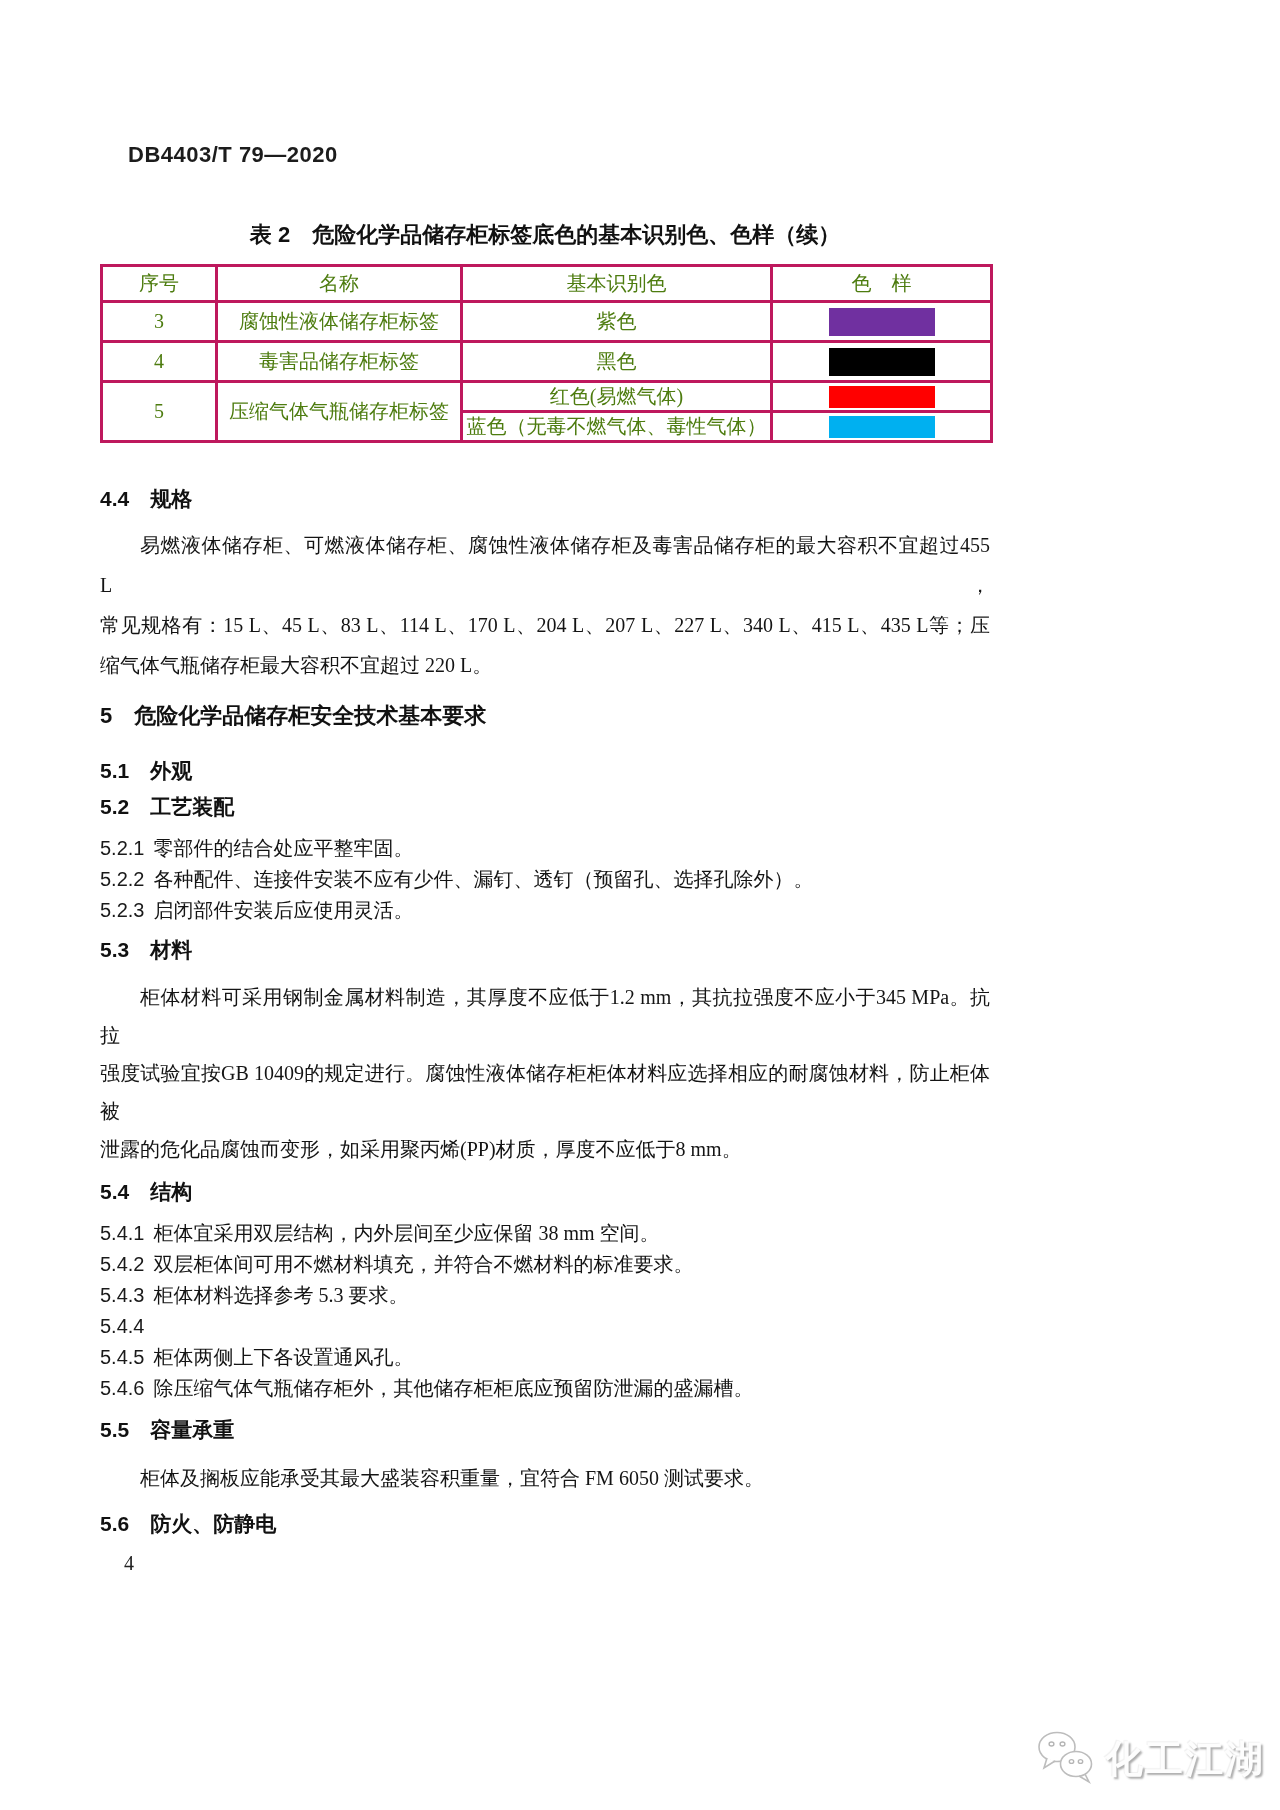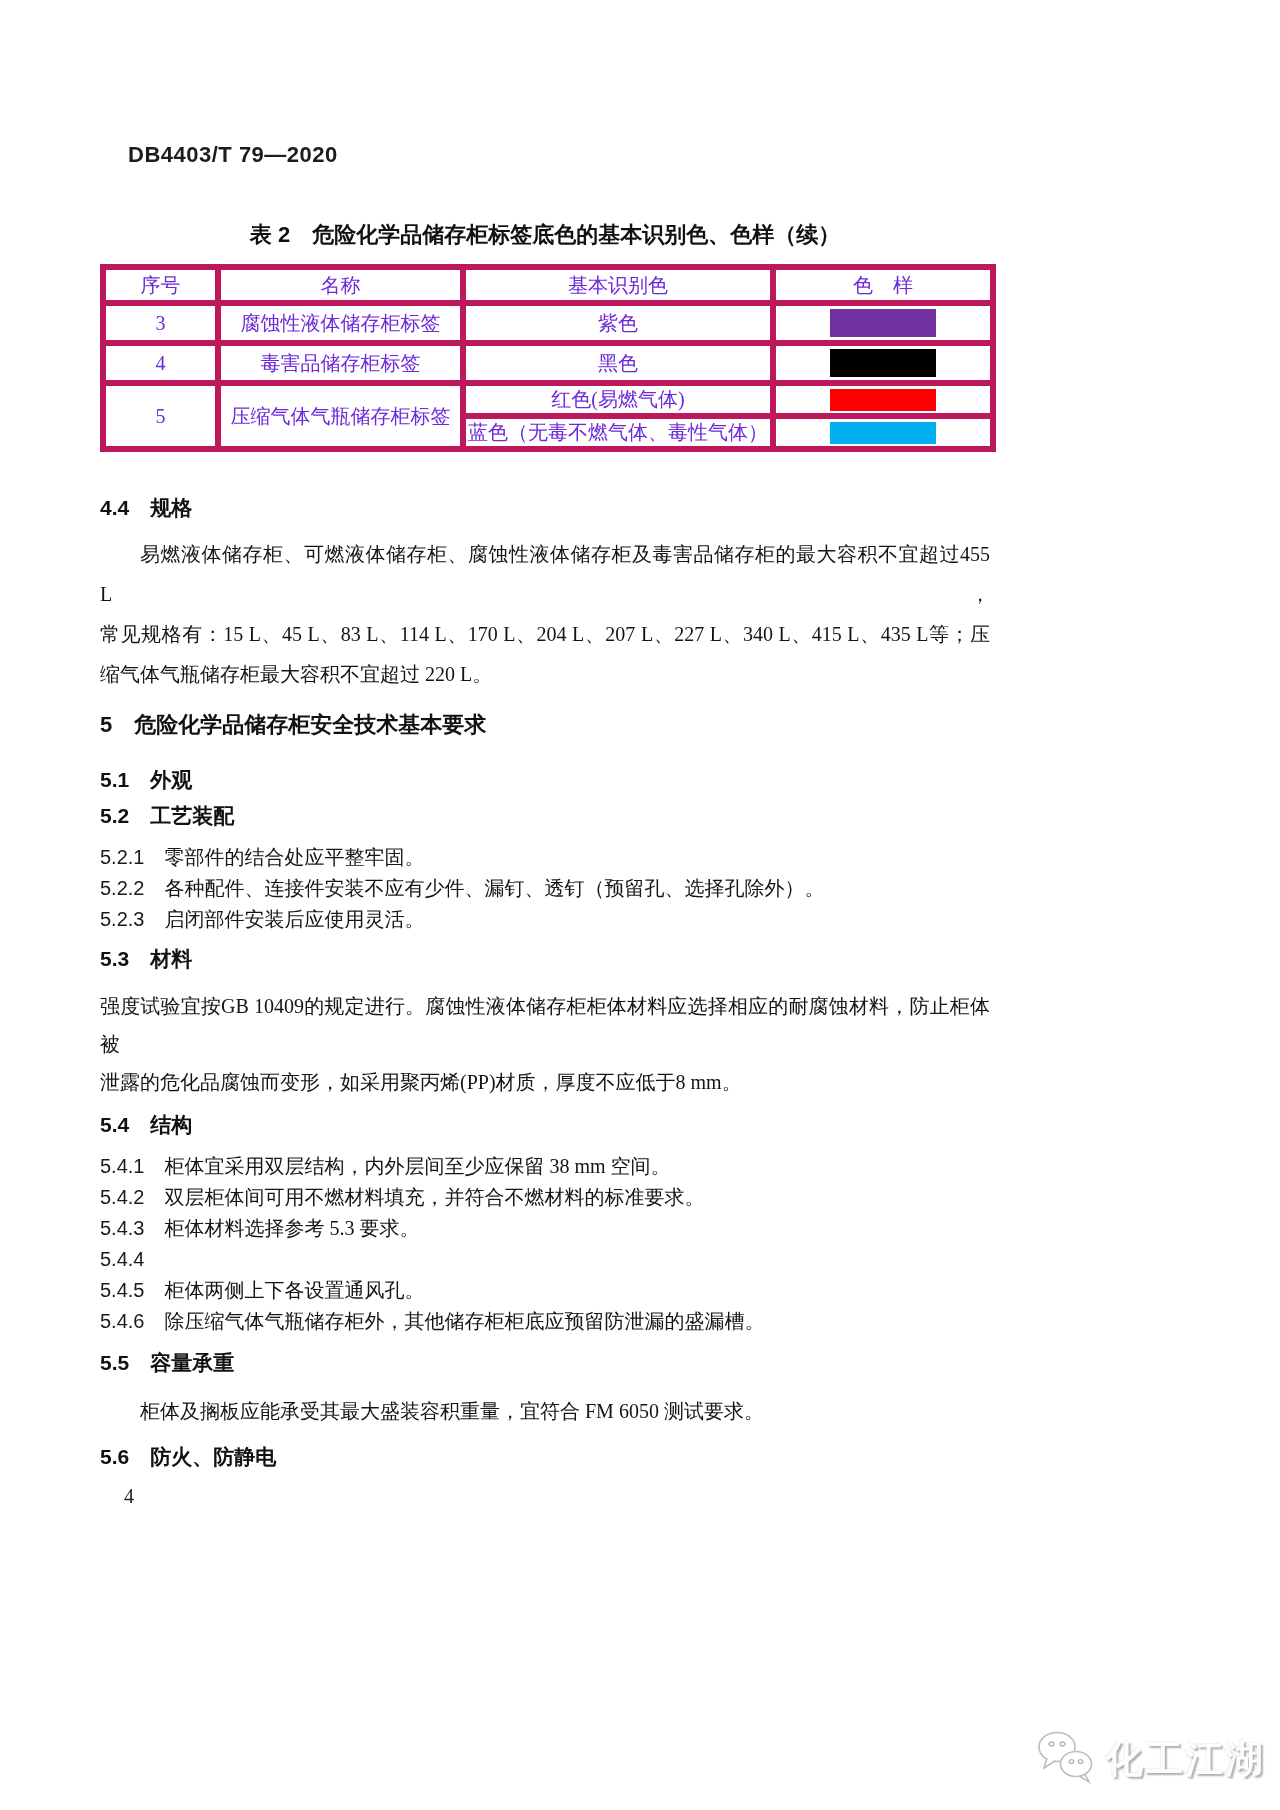--- a/index.html
+++ b/index.html
@@ -17,22 +17,22 @@
   .tbl-caption{
     margin-top:52px;width:890px;text-align:center;
     font-family:"Liberation Sans","DejaVu Sans",sans-serif;
     font-size:22px;font-weight:bold;color:#111;
   }
   table.spec{
     margin-top:14px;border-collapse:collapse;width:890px;
     border:2px solid #000;table-layout:fixed;
   }
   table.spec td,table.spec th{
-    border:6px solid #be185d;text-align:center;vertical-align:middle;
-    font-size:20px;font-weight:normal;padding:0;color:#6d28d9;
+    border:3px solid #be185d;text-align:center;vertical-align:middle;
+    font-size:20px;font-weight:normal;padding:0;color:#4d7c0f;
   }
   tr.hdr{height:36px;}
   tr.r40{height:40px;}
   tr.r30{height:30px;}
   .swatch{width:106px;height:28px;margin:0 auto;}
   .swatch.small{height:22px;}
   .heading{
     font-family:"Liberation Sans","DejaVu Sans",sans-serif;
     font-weight:bold;color:#111;
   }
@@ -41,21 +41,21 @@
   .para{width:890px;font-size:20px;line-height:40px;color:#141414;}
   .para-lines{width:890px;font-size:20px;color:#141414;}
   .p-line{line-height:40px;}
   .lh38 .p-line{line-height:38px;}
   .fill{text-align:justify;text-align-last:justify;}
   .indent{text-indent:2em;}
   .clauses{margin-top:12px;}
   .clause{display:flex;line-height:31px;font-size:20px;color:#141414;}
   .clause .cnum{
     font-family:"Liberation Sans","DejaVu Sans",sans-serif;
-    flex:0 0 auto;margin-right:20px;color:#1a1a1a;
+    flex:0 0 auto;margin-right:9px;color:#1a1a1a;
   }
   .page-num{margin-top:14px;margin-left:24px;font-size:20px;color:#222;}
   .watermark{
     position:absolute;left:1035px;top:1724px;width:230px;height:70px;
     display:flex;align-items:center;
   }
   .wm-text{
     font-family:"Liberation Sans","DejaVu Sans",sans-serif;
     font-size:38px;font-weight:bold;color:#fdfdfd;letter-spacing:2px;
     text-shadow:2px 2px 2px #aeaeae,-1px -1px 1px #f0f0f0;
@@ -141,20 +141,21 @@
       <span>各种配件、连接件安装不应有少件、漏钉、透钉（预留孔、选择孔除外）。</span>
     </div>
     <div class="clause">
       <span class="cnum">5.2.3</span>
       <span>启闭部件安装后应使用灵活。</span>
     </div>
   </div>
 
   <div class="heading h-sub mt10">5.3　材料</div>
   <div class="para-lines lh38 mt14">
+    <div class="p-line indent fill">柜体材料可采用钢制金属材料制造，其厚度不应低于1.2 mm，其抗拉强度不应小于345 MPa。抗拉</div>
     <div class="p-line fill">强度试验宜按GB 10409的规定进行。腐蚀性液体储存柜柜体材料应选择相应的耐腐蚀材料，防止柜体被</div>
     <div class="p-line">泄露的危化品腐蚀而变形，如采用聚丙烯(PP)材质，厚度不应低于8 mm。</div>
   </div>
 
   <div class="heading h-sub mt10">5.4　结构</div>
   <div class="clauses">
     <div class="clause">
       <span class="cnum">5.4.1</span>
       <span>柜体宜采用双层结构，内外层间至少应保留 38 mm 空间。</span>
     </div>

